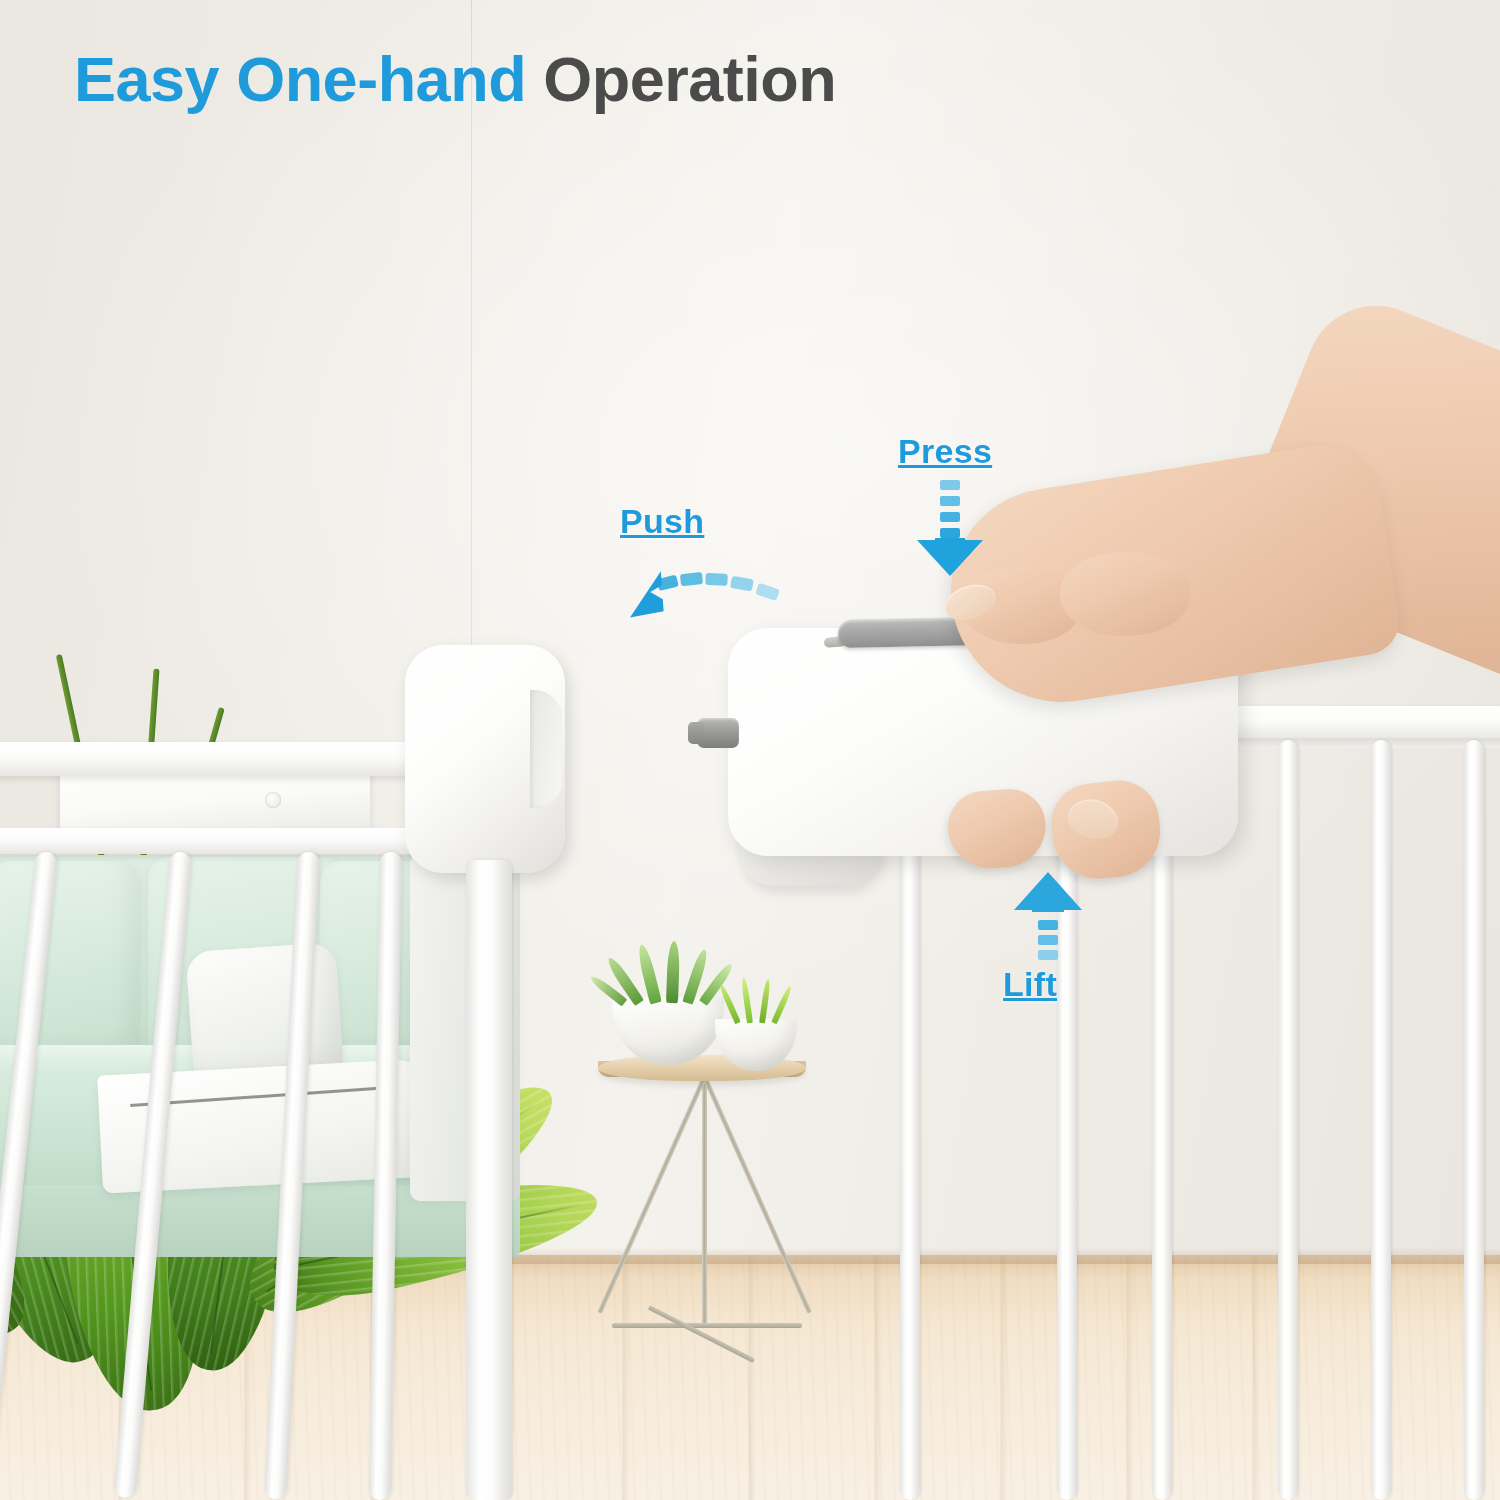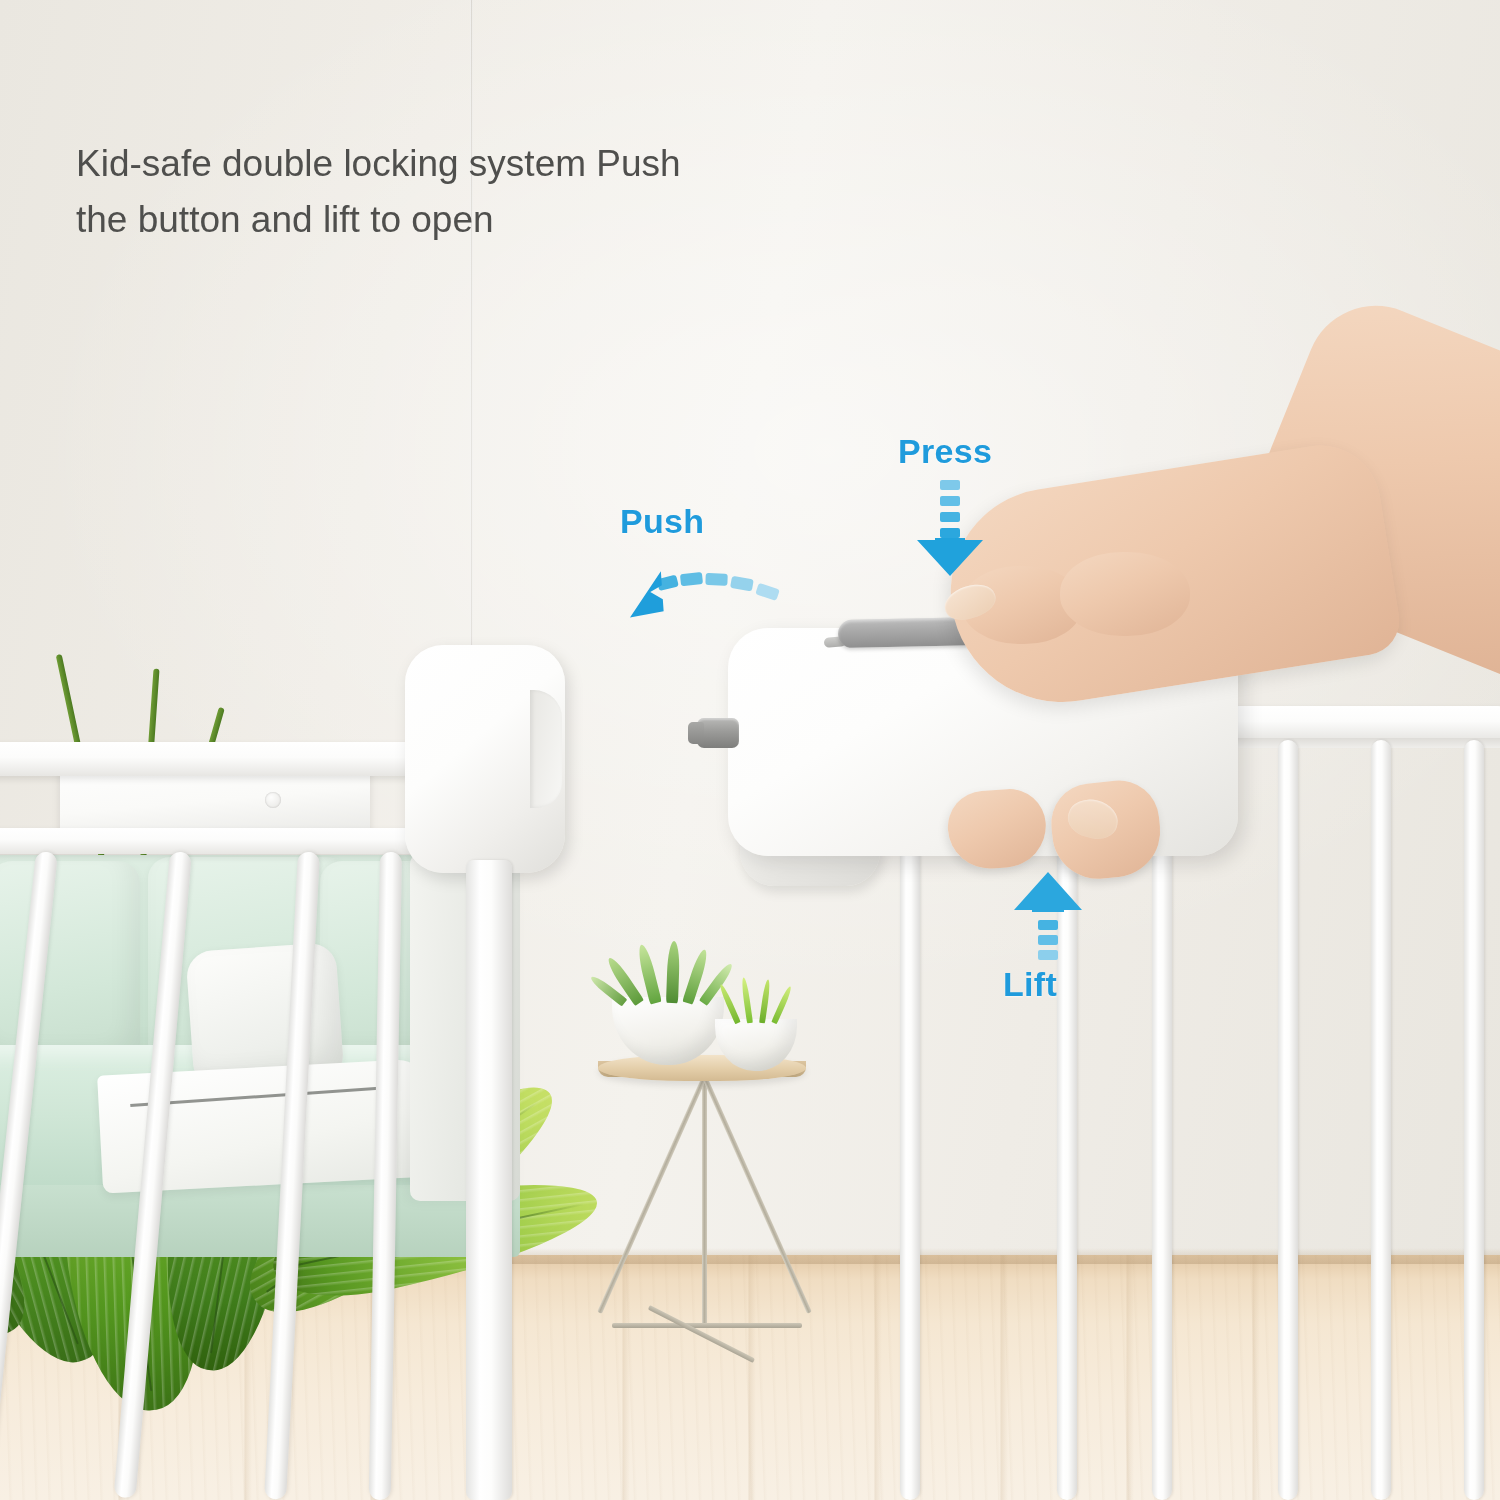--- a/index.html
+++ b/index.html
@@ -260,20 +260,21 @@
   .hl-gray{color:#4b4b4b;}
   .subtitle{
     position:absolute;left:76px;top:136px;width:880px;
     font-size:37px;line-height:1.52;color:#4f4f4d;font-weight:400;
   }
 
   .ann-label{
     position:absolute;color:#1f9bdc;font-weight:bold;font-size:34px;
     white-space:nowrap;letter-spacing:.3px;
     text-shadow:0 1px 2px rgba(255,255,255,.7);
+    text-decoration:underline;
   }
   .ann-push{left:620px;top:502px;}
   .ann-press{left:898px;top:432px;}
   .ann-lift{left:1003px;top:965px;}
 
   .arrow-svg{position:absolute;}
   .arr-press{left:905px;top:478px;}
   .arr-push{left:628px;top:552px;}
   .arr-lift{left:1008px;top:872px;}
 </style>
@@ -414,18 +415,18 @@
   </svg>
 
   <svg class="arrow-svg arr-lift" width="80" height="92" viewBox="0 0 80 92">
     <polygon points="40,0 74,38 56,38 56,40 24,40 24,38 6,38" fill="#2ba7de"></polygon>
     <rect x="30" y="48" width="20" height="10" rx="2" fill="#45b3e2"></rect>
     <rect x="30" y="63" width="20" height="10" rx="2" fill="#62bfe7"></rect>
     <rect x="30" y="78" width="20" height="10" rx="2" fill="#8ccfec"></rect>
   </svg>
   <div class="ann-label ann-lift">Lift</div>
 
-  <div class="subtitle">
-    <div>Kid-safe double locking system Push</div>
-    <div>the button and lift to open</div>
+  <div class="headline">
+    <span class="hl-blue">Easy One-hand</span>
+    <span class="hl-gray">Operation</span>
   </div>
 
 </div>
 
 </body></html>

